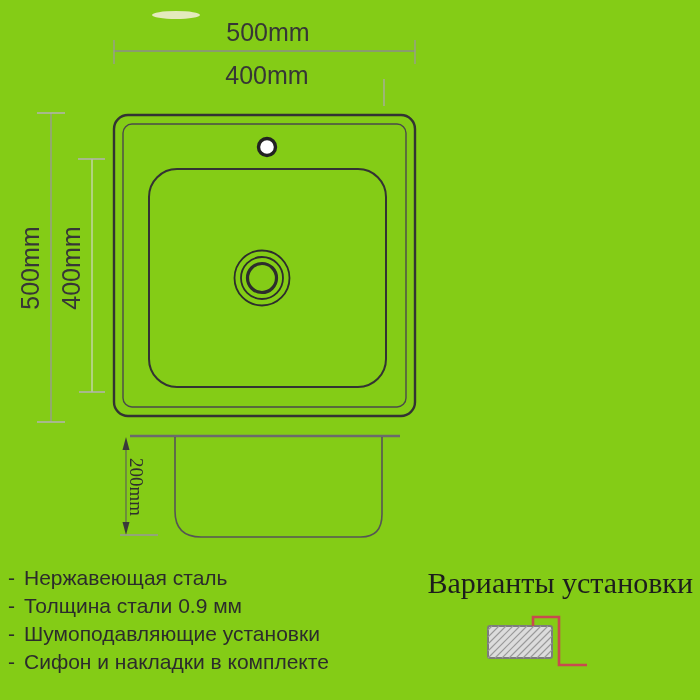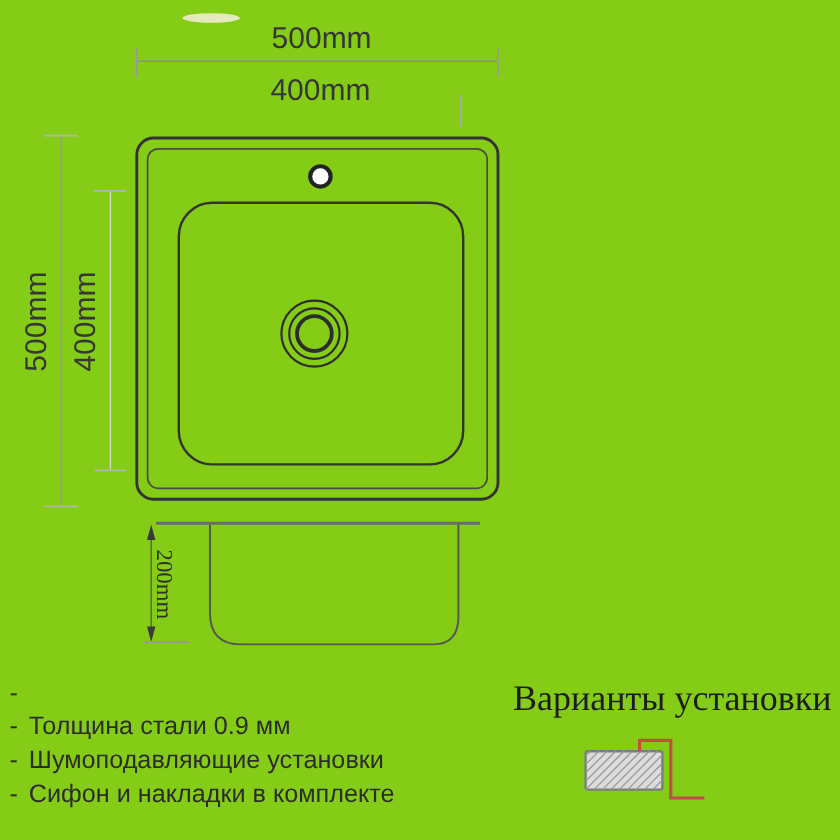--- a/index.html
+++ b/index.html
@@ -135,20 +135,21 @@
 
   <div class="dim-label rot-ccw" style="left:-50px; top:255px; width:160px;">500mm</div>
 
   <div class="dim-label rot-ccw" style="left:-9px; top:255px; width:160px;">400mm</div>
 
   <div class="dim-label serif rot-cw" style="left:96px; top:474px; width:80px;">200mm</div>
 
   <div class="features">
     <div class="feature-row">
       <span class="feature-bullet">-</span>
+      <span>Нержавеющая сталь</span>
     </div>
     <div class="feature-row">
       <span class="feature-bullet">-</span>
       <span>Толщина стали 0.9 мм</span>
     </div>
     <div class="feature-row">
       <span class="feature-bullet">-</span>
       <span>Шумоподавляющие установки</span>
     </div>
     <div class="feature-row">

